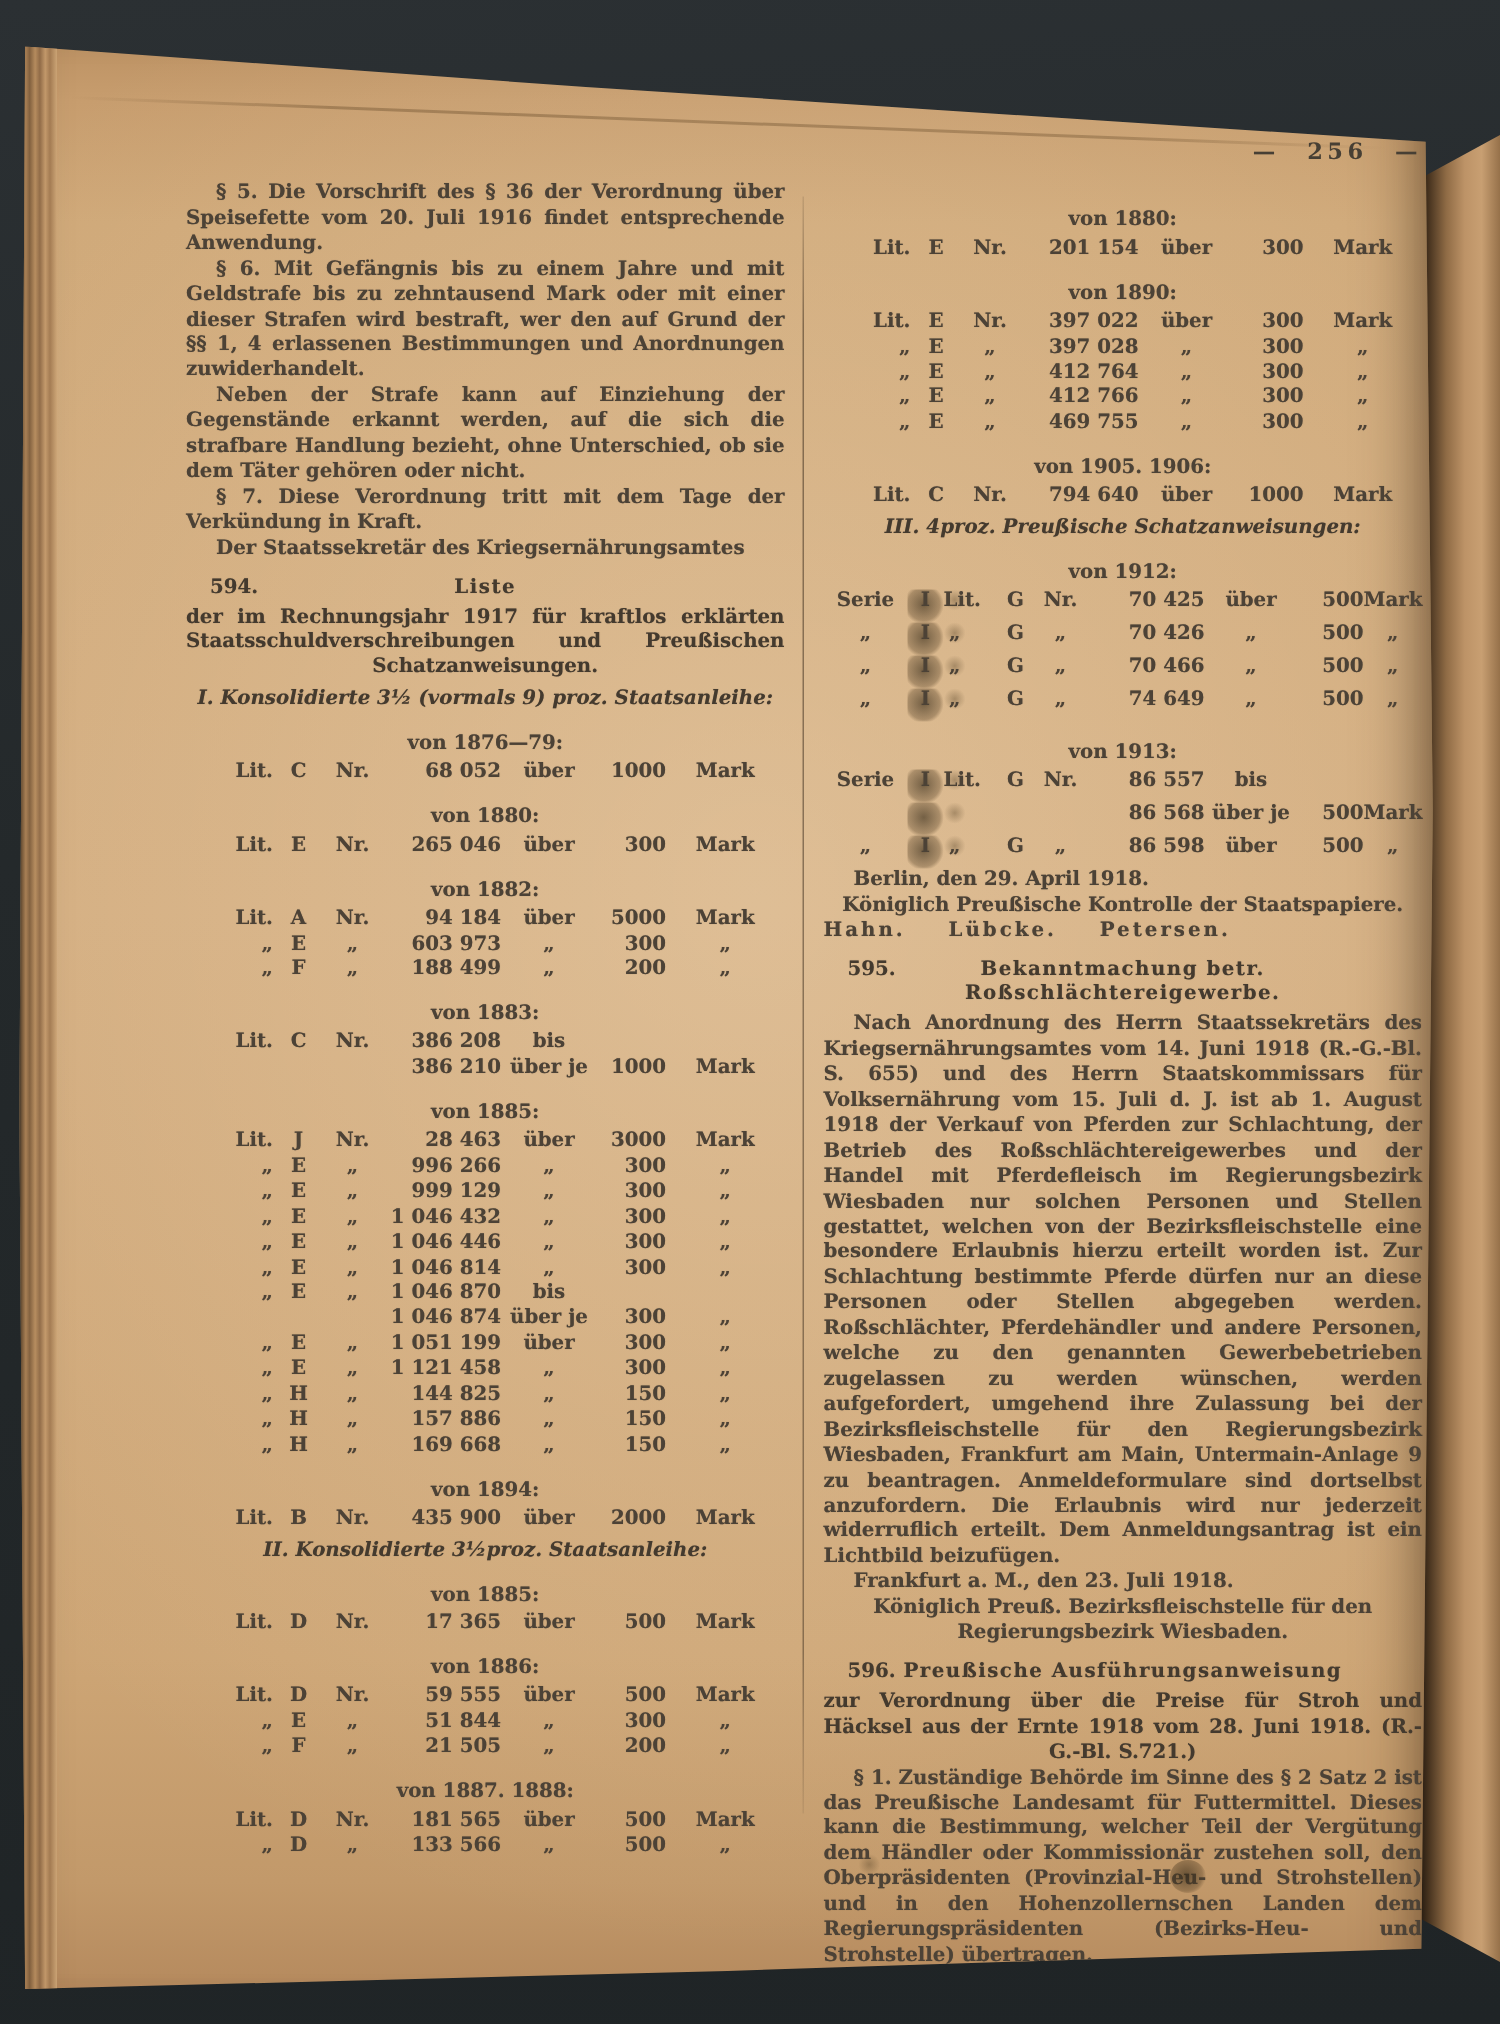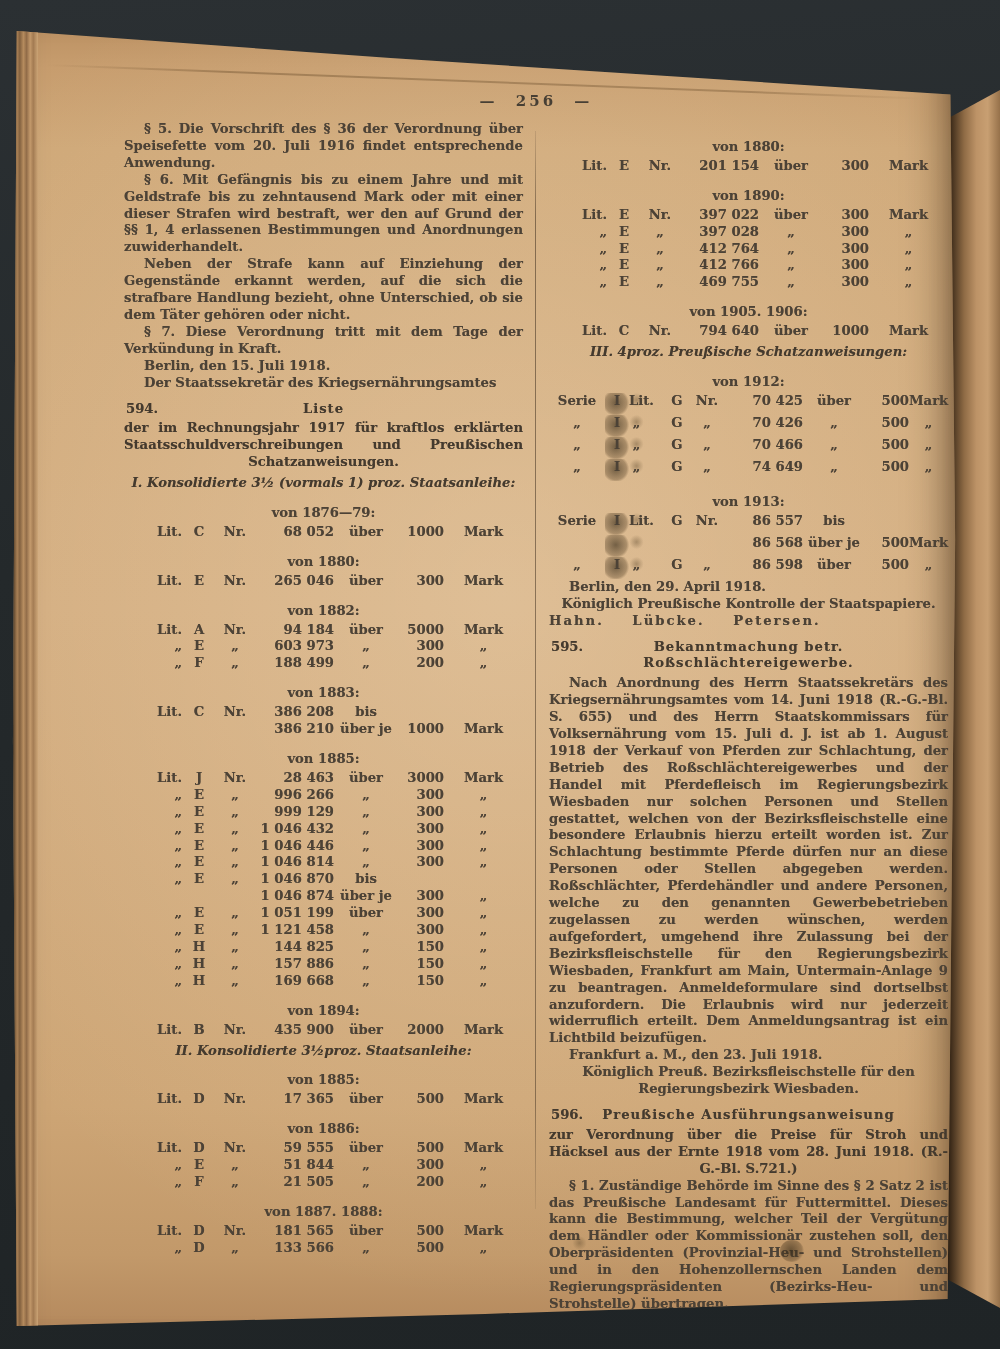--- a/index.html
+++ b/index.html
@@ -38,42 +38,42 @@
     opacity:.9;
   }
   
   .top-sheet-line{
     position:absolute;left:34px;top:64px;width:880px;height:2px;
     background:linear-gradient(90deg,rgba(120,88,52,0),rgba(115,85,50,.45) 20%,rgba(115,85,50,.4) 80%,rgba(120,88,52,0));
     transform:rotate(2.2deg);transform-origin:left center;
   }
   .content{position:absolute;left:112px;top:92px;width:824px;}
   .pageno{
-    text-align:center;font-weight:bold;font-size:15px;color:#473f34;
+    text-align:right;font-weight:bold;font-size:15px;color:#473f34;
     letter-spacing:3px;word-spacing:10px;margin-bottom:11px;
   }
   .cols{position:relative;display:flex;gap:26px;justify-content:space-between;}
   .col{width:399px;}
   .col[data-col="right"]{padding-top:5px;}
   .colrule{
     position:absolute;left:411px;top:10px;height:1078px;width:1px;
     background:linear-gradient(180deg,rgba(75,58,40,.15),rgba(75,58,40,.6) 8%,rgba(75,58,40,.55) 90%,rgba(75,58,40,.1));
   }
   
   .blk{font-size:13.2px;line-height:16.9px;color:#4c4236;font-weight:bold;
        text-shadow:0 0 .5px rgba(76,66,54,.55);}
   .p{text-align:justify;text-indent:20px;}
   .hb{text-align:justify;text-align-last:center;color:#443a2e;}
   .year{text-align:center;margin:13px 0 2px;}
   .sec{text-align:center;margin:4px 0 2px;color:#443a2e;font-style:italic;}
   .date{padding-left:20px;}
   .sig{text-align:center;}
   .sigs{letter-spacing:2px;word-spacing:22px;}
   .sp{text-align:center;letter-spacing:4px;}
-  .item{position:relative;text-align:center;margin:9px 2px 3px;color:#443a2e;}
+  .item{position:relative;text-align:center;margin:9px 16px 3px;color:#443a2e;}
   .item .num{position:absolute;left:0;top:0;}
   .item .title{letter-spacing:1px;}
   .row{display:grid;grid-template-columns:60px 30px 42px 78px 64px 46px 1fr;}
   .row .c0{text-align:right;padding-right:2px;}
   .row .c1,.row .c2,.row .c4,.row .c6{text-align:center;}
   .row .c3,.row .c5{text-align:right;}
   .srow{display:grid;grid-template-columns:56px 24px 36px 24px 36px 78px 62px 44px 1fr;}
   .srow .s0,.srow .s1,.srow .s2,.srow .s3,.srow .s4,.srow .s6,.srow .s8{text-align:center;}
   .srow .s5,.srow .s7{text-align:right;}
   
@@ -92,25 +92,24 @@
     <div class="edge-stack"></div>
     <div class="top-sheet-line"></div>
     <div class="content">
       <div class="pageno">—  256  —</div>
       <div class="cols">
         <div class="col" data-col="left">
             <div class="blk p">§ 5.  Die Vorschrift des § 36 der Verordnung über Speisefette vom 20. Juli 1916 findet entsprechende Anwendung.</div>
             <div class="blk p">§ 6.  Mit Gefängnis bis zu einem Jahre und mit Geldstrafe bis zu zehntausend Mark oder mit einer dieser Strafen wird bestraft, wer den auf Grund der §§ 1, 4 erlassenen Bestimmungen und Anordnungen zuwiderhandelt.</div>
             <div class="blk p">Neben der Strafe kann auf Einziehung der Gegenstände erkannt werden, auf die sich die strafbare Handlung bezieht, ohne Unterschied, ob sie dem Täter gehören oder nicht.</div>
             <div class="blk p">§ 7.  Diese Verordnung tritt mit dem Tage der Verkündung in Kraft.</div>
-            <div class="blk date">Berlin, den 15. Juli 1918.</div>
             <div class="blk date">Der Staatssekretär des Kriegsernährungsamtes</div>
             <div class="blk item"><span class="num">594.</span><span class="title">Liste</span></div>
             <div class="blk hb">der im Rechnungsjahr 1917 für kraftlos erklärten Staatsschuldverschreibungen und Preußischen Schatzanweisungen.</div>
-            <div class="blk sec">I. Konsolidierte 3½ (vormals 1) proz. Staatsanleihe:</div>
+            <div class="blk sec">I. Konsolidierte 3½ (vormals 9) proz. Staatsanleihe:</div>
             <div class="blk year">von 1876—79:</div>
             <div class="blk row">
               <span class="c0">Lit.</span>
               <span class="c1">C</span>
               <span class="c2">Nr.</span>
               <span class="c3">68 052</span>
               <span class="c4">über</span>
               <span class="c5">1000</span>
               <span class="c6">Mark</span>
             </div>

